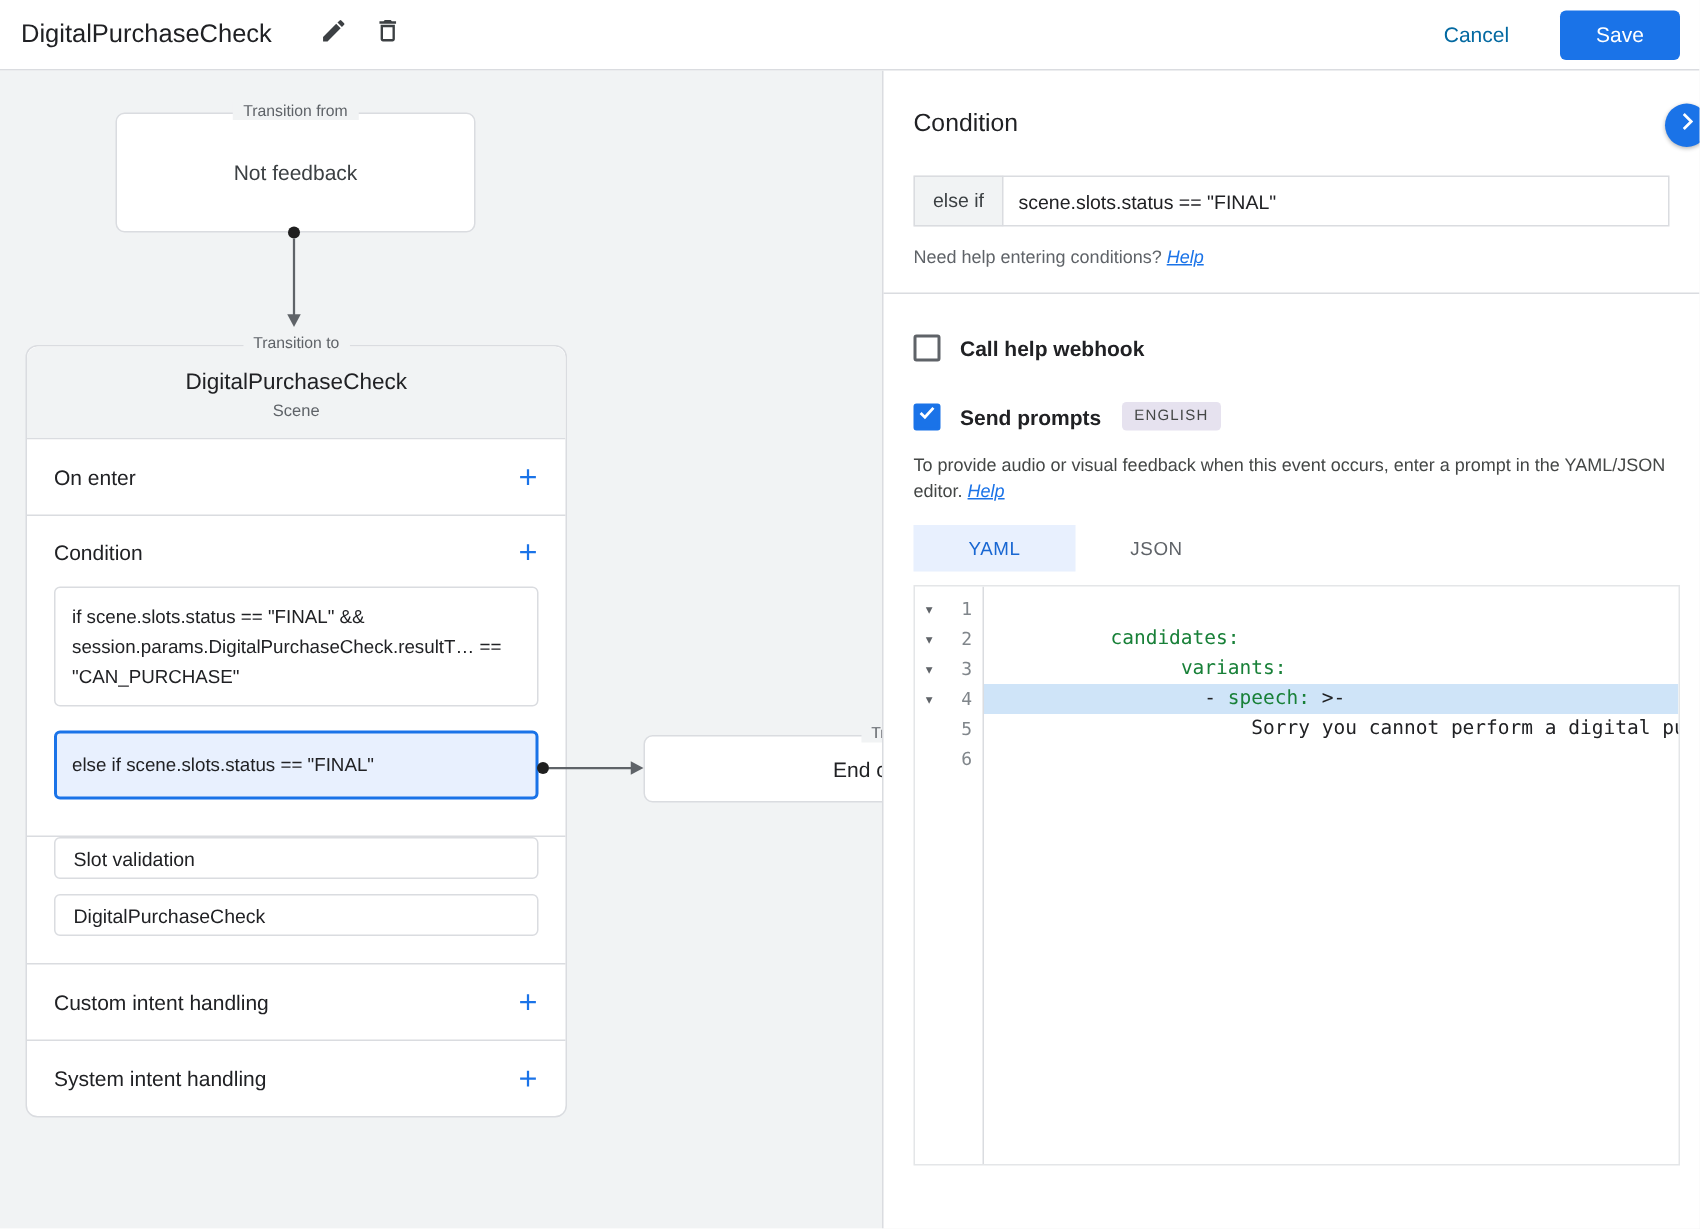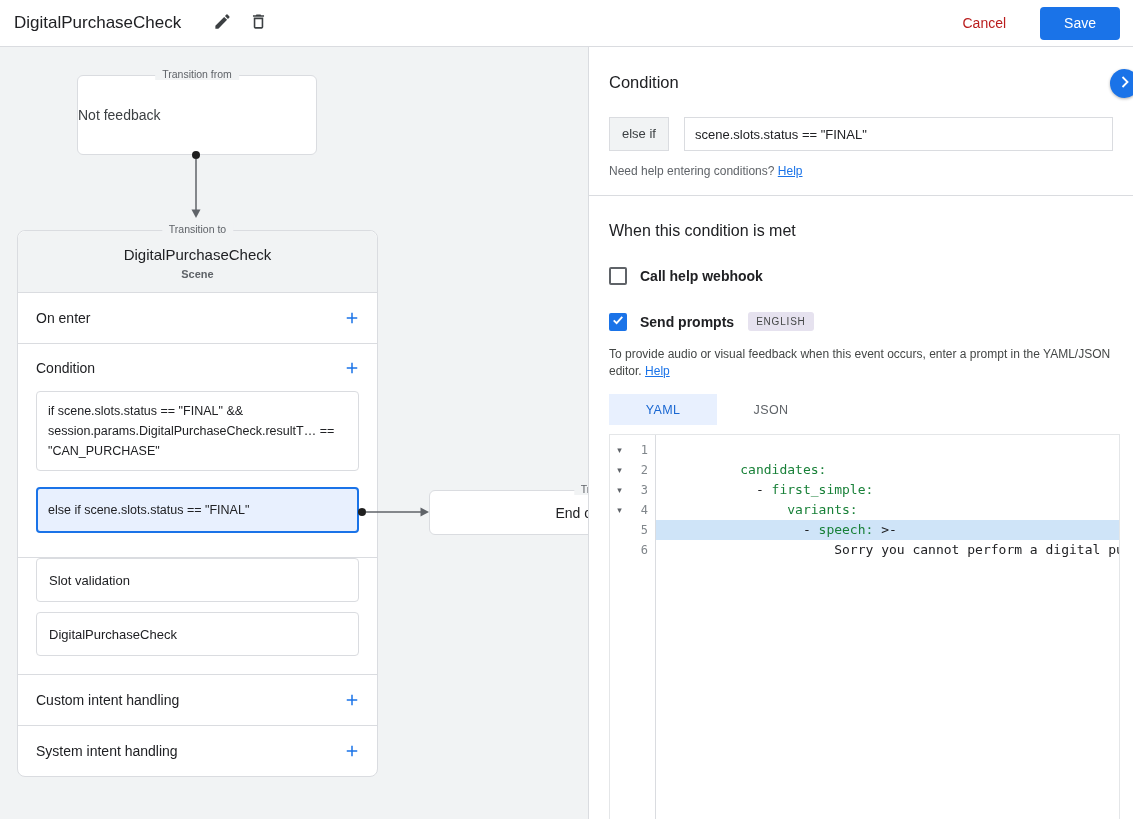--- a/index.html
+++ b/index.html
@@ -7,72 +7,72 @@
     font-family:"Liberation Sans", sans-serif; color:#202124; }
   body { position:relative; }
 
   
   .topbar { position:absolute; top:0; left:0; right:0; height:47px; background:#fff;
     border-bottom:1px solid #dadce0; display:flex; align-items:center; padding:0 13px 0 14px; z-index:30; }
   .topbar .title { font-size:17px; font-weight:500; color:#202124; margin-right:26px; }
   .icon-btn { width:30px; height:30px; display:flex; align-items:center; justify-content:center;
     cursor:pointer; border-radius:50%; margin-right:6px; }
   .spacer { flex:1; }
-  .cancel-link { color:#b91c1c; font-size:14px; font-weight:500; margin-right:34px; cursor:pointer; }
+  .cancel-link { color:#0369a1; font-size:14px; font-weight:500; margin-right:34px; cursor:pointer; }
   .save-btn { background:#1a73e8; color:#fff; font-size:14px; font-weight:500; border:none;
     border-radius:4px; padding:0 24px; height:33px; cursor:pointer; font-family:inherit; }
 
   
   .main { position:absolute; top:47px; left:0; right:0; bottom:0; }
   .canvas { position:absolute; inset:0; background:#f1f3f4; }
 
   .flow-node { position:absolute; background:#fff; border:1px solid #dadce0; border-radius:6px; }
   .legend { position:absolute; top:-8px; left:50%; transform:translateX(-50%); background:#f1f3f4;
     padding:0 7px; font-size:10.5px; color:#5f6368; white-space:nowrap; }
-  .from-node { left:77px; top:28px; width:240px; height:80px; display:flex; align-items:center; }
+  .from-node { left:77px; top:28px; width:240px; height:80px; display:flex; align-items:center; justify-content:center; }
   .from-node .node-text { font-size:14px; color:#3c4043; }
   .end-node { left:429px; top:443px; width:361px; height:45px; display:flex; align-items:center; justify-content:center; }
   .end-node .node-text { font-size:14px; color:#202124; }
 
   .scene-card { position:absolute; left:17px; top:183px; width:361px; background:#fff;
     border:1px solid #dadce0; border-radius:8px; }
   .scene-header { background:#f1f3f4; border-bottom:1px solid #dadce0; border-radius:8px 8px 0 0;
     text-align:center; padding:15px 10px 12px; }
   .scene-title { font-size:15px; color:#202124; }
-  .scene-sub { font-size:11px; color:#5f6368; margin-top:5px;font-weight:bold; }
+  .scene-sub { font-size:11px; color:#5f6368; margin-top:5px; }
   .section { border-bottom:1px solid #dadce0; }
   .section:last-child { border-bottom:none; }
   .section-row { height:50px; display:flex; align-items:center; padding:0 15px 0 18px; cursor:pointer; }
   .section-row.hdr { height:47px; }
   .section-label { font-size:14px; color:#202124; flex:1; }
   .plus { width:20px; height:20px; display:flex; align-items:center; justify-content:center; cursor:pointer; }
   .cond-box { margin:0 18px 16px; background:#fff; border:1px solid #dadce0; border-radius:4px;
     padding:9px 11px; font-size:12.5px; line-height:20px; color:#202124; cursor:pointer; }
   .cond-box.selected { border:2px solid #1a73e8; background:#e8f0fe; padding:11px 10px; }
-  .slot-box { margin:0 18px 10px; height:44px; background:#fff; border:1px solid #dadce0; border-radius:4px;
+  .slot-box { margin:0 18px 10px; height:28px; background:#fff; border:1px solid #dadce0; border-radius:4px;
     display:flex; align-items:center; padding:0 12px; font-size:13px; color:#202124; cursor:pointer; }
   .slot-box.last { margin-bottom:18px; }
   .section .pad-bottom { height:8px; }
 
   .flow-svg { position:absolute; inset:0; width:100%; height:100%; pointer-events:none; }
 
   
   .panel { position:absolute; top:0; bottom:0; left:588px; right:0; background:#fff;
     border-left:1px solid #dadce0; padding:0 0 0 20px; z-index:10; }
   .collapse-btn { position:absolute; top:22px; right:-6px; width:29px; height:29px; border-radius:50%;
     background:#1a73e8; display:flex; align-items:center; justify-content:center; cursor:pointer;
     box-shadow:0 1px 3px rgba(0,0,0,.3); }
   .panel-title { margin-top:26px; font-size:16.5px; color:#202124; }
-  .cond-row { display:flex; margin-top:25px; margin-right:20px;gap:16px; }
+  .cond-row { display:flex; margin-top:25px; margin-right:20px; }
   .cond-chip { height:34px; line-height:32px; padding:0 12px; background:#f1f3f4;
     border:1px solid #dadce0; font-size:13px; color:#3c4043; white-space:nowrap; }
   .cond-input { flex:1; height:34px; border:1px solid #dadce0; margin-left:-1px; padding:0 10px;
     font-size:13px; color:#202124; font-family:inherit; outline:none; background:#fff; }
   .help-line { margin-top:13px; font-size:12px; color:#5f6368; }
-  a.link { color:#1a73e8; text-decoration:underline; cursor:pointer; }
+  a.link { color:#1a73e8; text-decoration:underline; cursor:pointer;font-style:italic; }
   .divider { margin:17px 0 0 -20px; border-top:1px solid #dadce0; }
   .when-title { margin-top:26px; font-size:16px; color:#202124; }
   .check-row { display:flex; align-items:center; margin-top:27px; }
   .checkbox { width:18px; height:18px; border:2px solid #5f6368; border-radius:2px; background:#fff;
     cursor:pointer; flex:none; display:flex; align-items:center; justify-content:center; }
   .checkbox.checked { background:#1a73e8; border-color:#1a73e8; }
   .check-label { margin-left:13px; font-size:14px; font-weight:700; color:#202124; }
   .lang-badge { margin-left:14px; background:#e6e2ef; color:#444746; font-size:10px; letter-spacing:.8px;
     padding:4px 8px; border-radius:3px; font-weight:400; }
   .hint { margin-top:15px; font-size:12px; line-height:17px; color:#444746; max-width:516px; }
@@ -217,21 +217,20 @@
       <input class="cond-input" type="text" value="scene.slots.status == &quot;FINAL&quot;" style="">
     </div>
 
     <div class="help-line">
       <span>Need help entering conditions?</span>
       <a class="link">Help</a>
     </div>
 
     <div class="divider"></div>
 
-    <div class="when-title">When this condition is met</div>
 
     <div class="check-row">
       <div class="checkbox"></div>
       <div class="check-label">Call help webhook</div>
     </div>
 
     <div class="check-row">
       <div class="checkbox checked">
         <span>
           <svg width="14" height="14" viewBox="0 0 18 18" fill="none" stroke="#fff" stroke-width="2.4">
@@ -278,23 +277,20 @@
         <div class="gut-row">
             <div class="fold"></div>
             <div class="lnum">6</div>
           </div>
       </div>
       <div class="code-col">
         <div class="code-line">
           <span class="tok-key">candidates:</span>
         </div>
         <div class="code-line">
-          <span class="tok-plain">  - </span><span class="tok-key">first_simple:</span>
-        </div>
-        <div class="code-line">
           <span class="tok-plain">      </span><span class="tok-key">variants:</span>
         </div>
         <div class="code-line">
           <span class="tok-plain">        - </span><span class="tok-key">speech:</span><span class="tok-plain"> &gt;-</span>
         </div>
         <div class="code-line hl">
           <span class="tok-plain">            Sorry you cannot perform a digital purchase</span>
         </div>
         <div class="code-line">
           <span class="tok-plain"></span>

